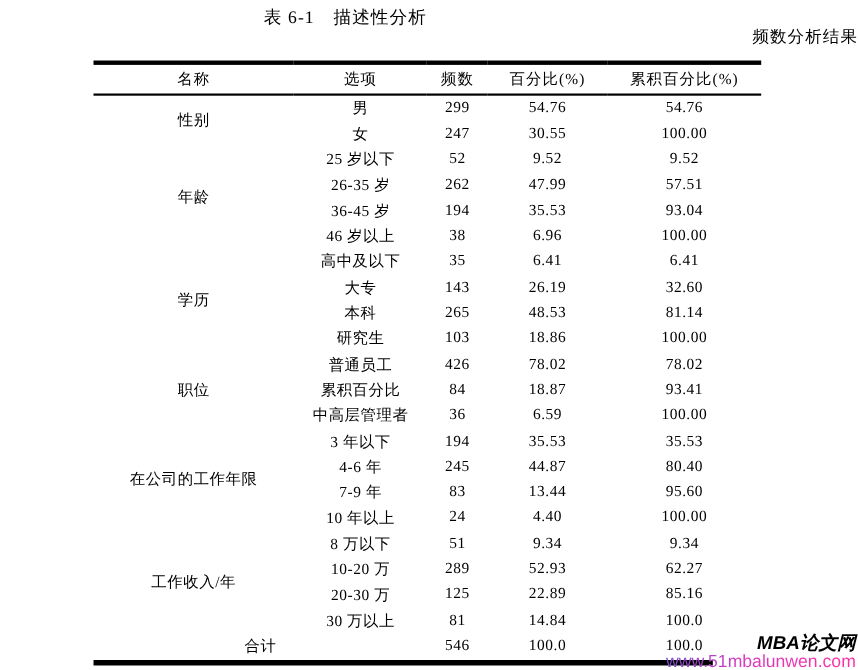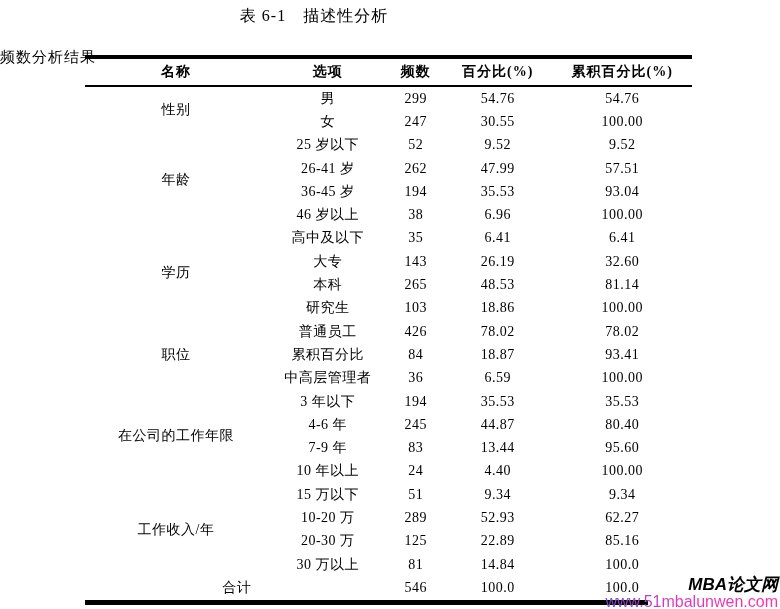--- a/index.html
+++ b/index.html
@@ -19,42 +19,42 @@
     position: absolute;
     top: 6px;
     left: 0;
     width: 628px;
     text-align: center;
     font-size: 16px;
     letter-spacing: 1px;
   }
   .table-subtitle {
     position: absolute;
-    top: 48px;
+    top: 24px;
     left: 0;
     width: 780px;
-    text-align: left;
+    text-align: right;
     font-size: 15px;
     letter-spacing: 1px;
   }
   table.stats {
     position: absolute;
     top: 55px;
     left: 85px;
     width: 607px;
     border-collapse: collapse;
     table-layout: fixed;
     border-top: 4px solid #000;
     font-size: 14px;
   }
   table.stats thead tr {
     border-bottom: 2px solid #000;
   }
   table.stats th {
-    font-weight: bold;
+    font-weight: normal;
     height: 26px;
     text-align: center;
     letter-spacing: 1px;
     padding: 0;
   }
   table.stats td {
     text-align: center;
     height: 23.3px;
     padding: 0;
     letter-spacing: 0.5px;
@@ -132,21 +132,21 @@
         <td>100.00</td>
       </tr>
       <tr>
         <td rowspan="4">年龄</td>
         <td>25 岁以下</td>
         <td>52</td>
         <td>9.52</td>
         <td>9.52</td>
       </tr>
       <tr>
-        <td>26-41 岁</td>
+        <td>26-35 岁</td>
         <td>262</td>
         <td>47.99</td>
         <td>57.51</td>
       </tr>
       <tr>
         <td>36-45 岁</td>
         <td>194</td>
         <td>35.53</td>
         <td>93.04</td>
       </tr>
@@ -220,21 +220,21 @@
         <td>95.60</td>
       </tr>
       <tr>
         <td>10 年以上</td>
         <td>24</td>
         <td>4.40</td>
         <td>100.00</td>
       </tr>
       <tr>
         <td rowspan="4">工作收入/年</td>
-        <td>15 万以下</td>
+        <td>8 万以下</td>
         <td>51</td>
         <td>9.34</td>
         <td>9.34</td>
       </tr>
       <tr>
         <td>10-20 万</td>
         <td>289</td>
         <td>52.93</td>
         <td>62.27</td>
       </tr>

